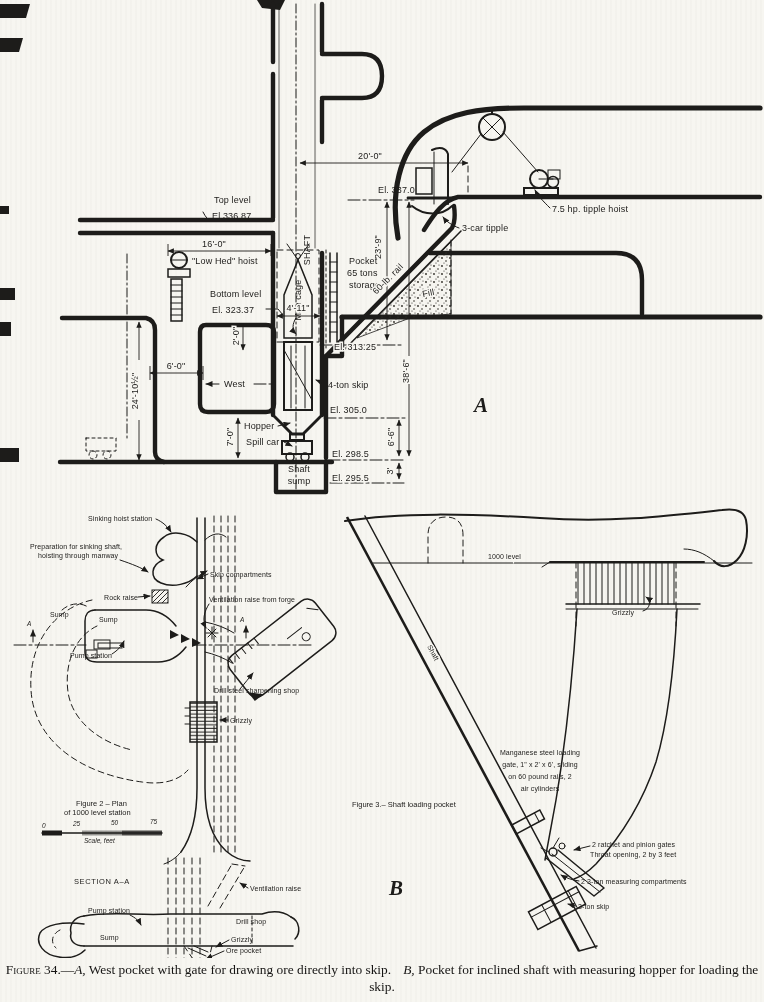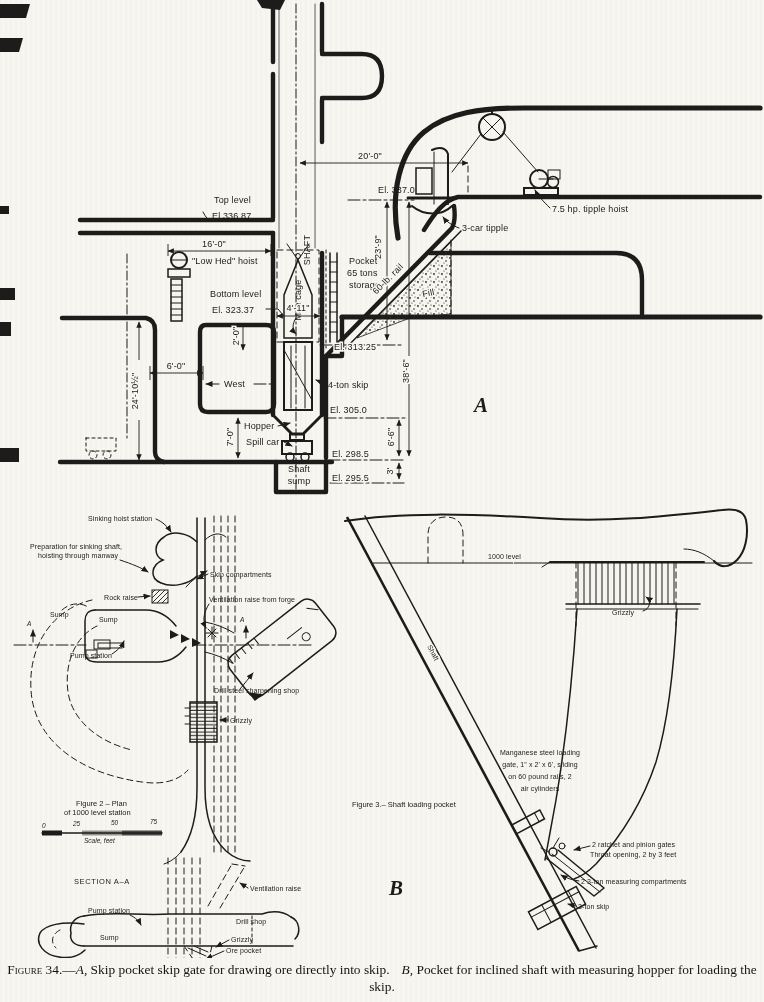--- a/index.html
+++ b/index.html
@@ -420,14 +420,14 @@
       <text class="lb2" x="581" y="884">2 3-ton measuring compartments</text>
       <path class="th" d="M579,881 C572,880 566,878 561,875" marker-end="url(#ar)"></path>
       <text class="lb2" x="578" y="909">3-ton skip</text>
       <path class="th" d="M576,906 L568,904" marker-end="url(#ar)"></path>
       <text class="panel" x="389" y="895">B</text>
     </g>
   </g>
 </svg>
 
 <div class="caption">
-  <span class="sc">Figure</span><span> 34.—</span><i>A,</i><span> Skip pocket skip gate for drawing ore directly into skip.</span><span class="gap"></span><i>B,</i><span> Pocket for inclined shaft with measuring hopper for loading the skip.</span>
+  <span class="sc">Figure</span><span> 34.—</span><i>A,</i><span> West pocket with gate for drawing ore directly into skip.</span><span class="gap"></span><i>B,</i><span> Pocket for inclined shaft with measuring hopper for loading the skip.</span>
 </div>
 
 </body></html>

